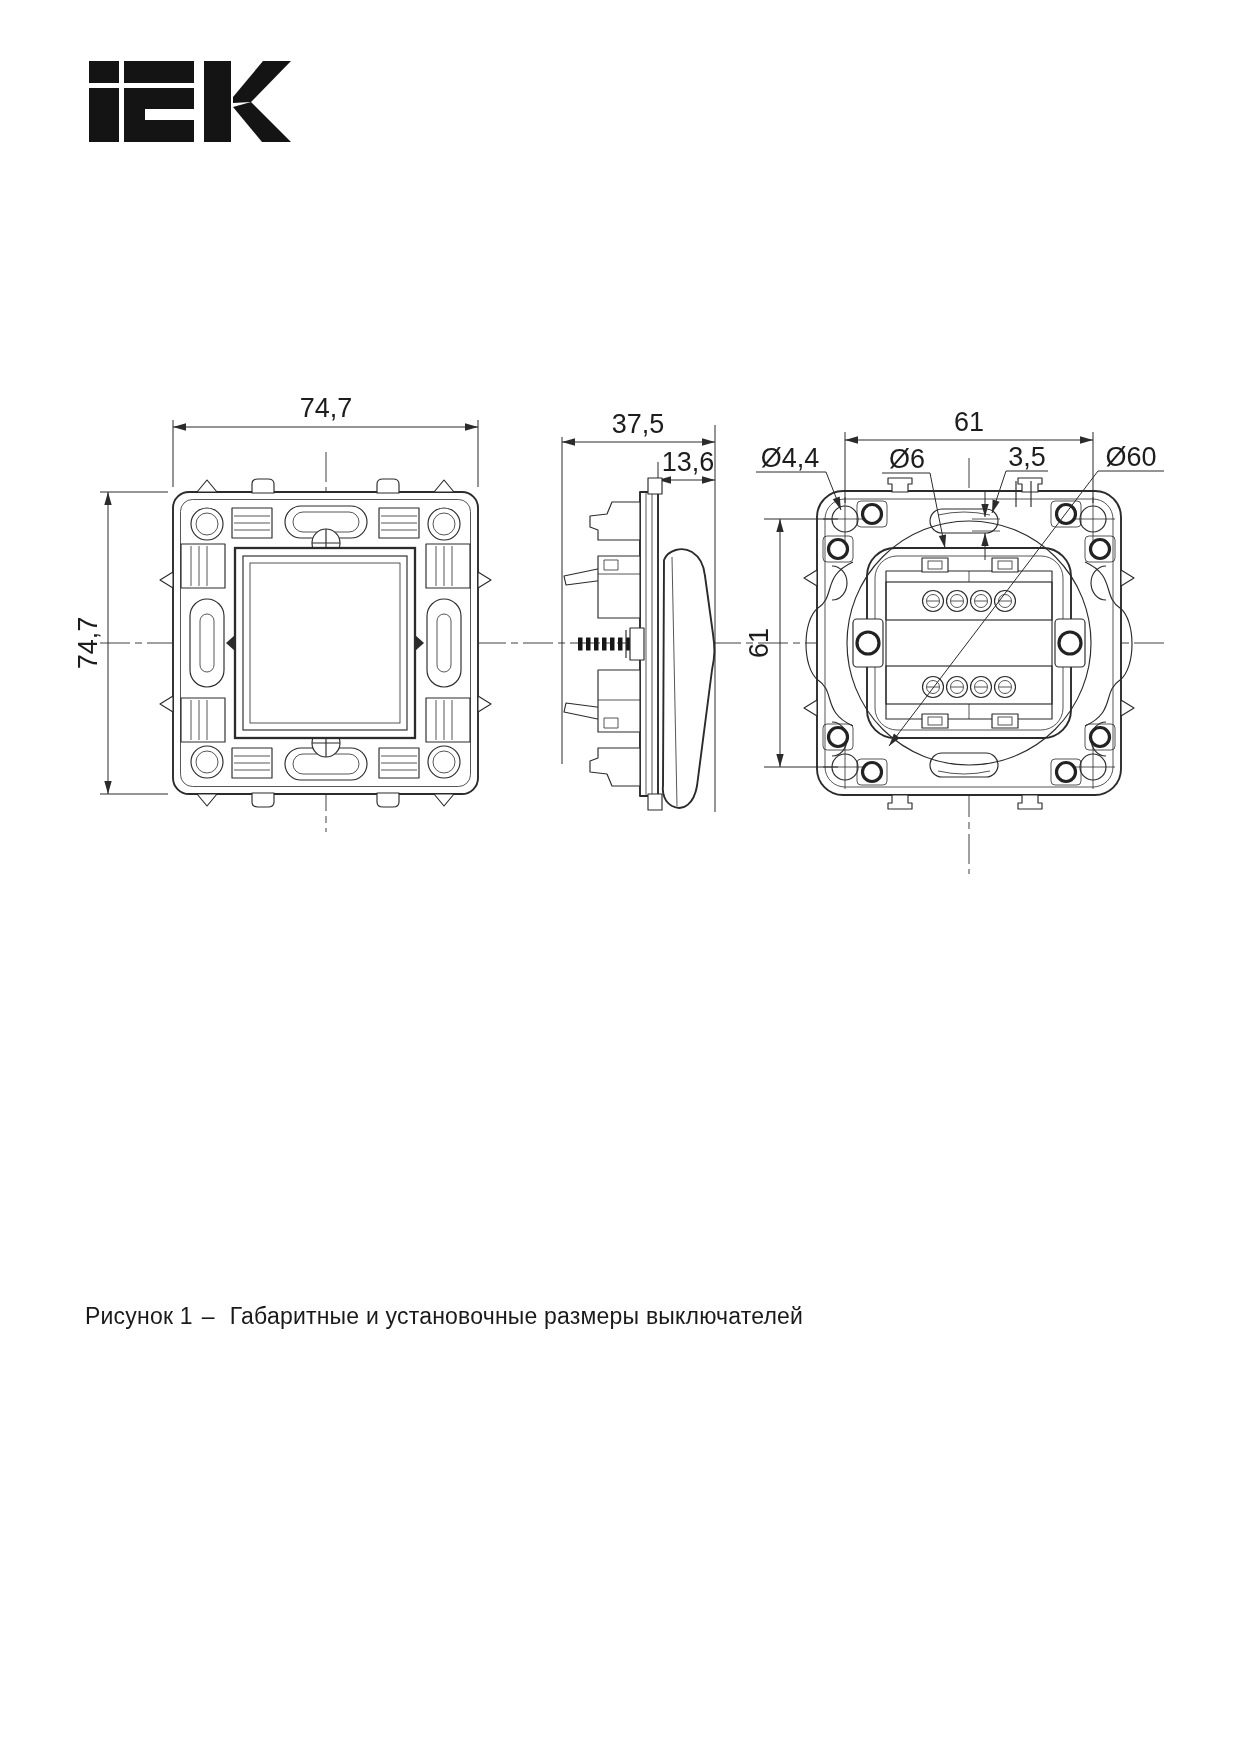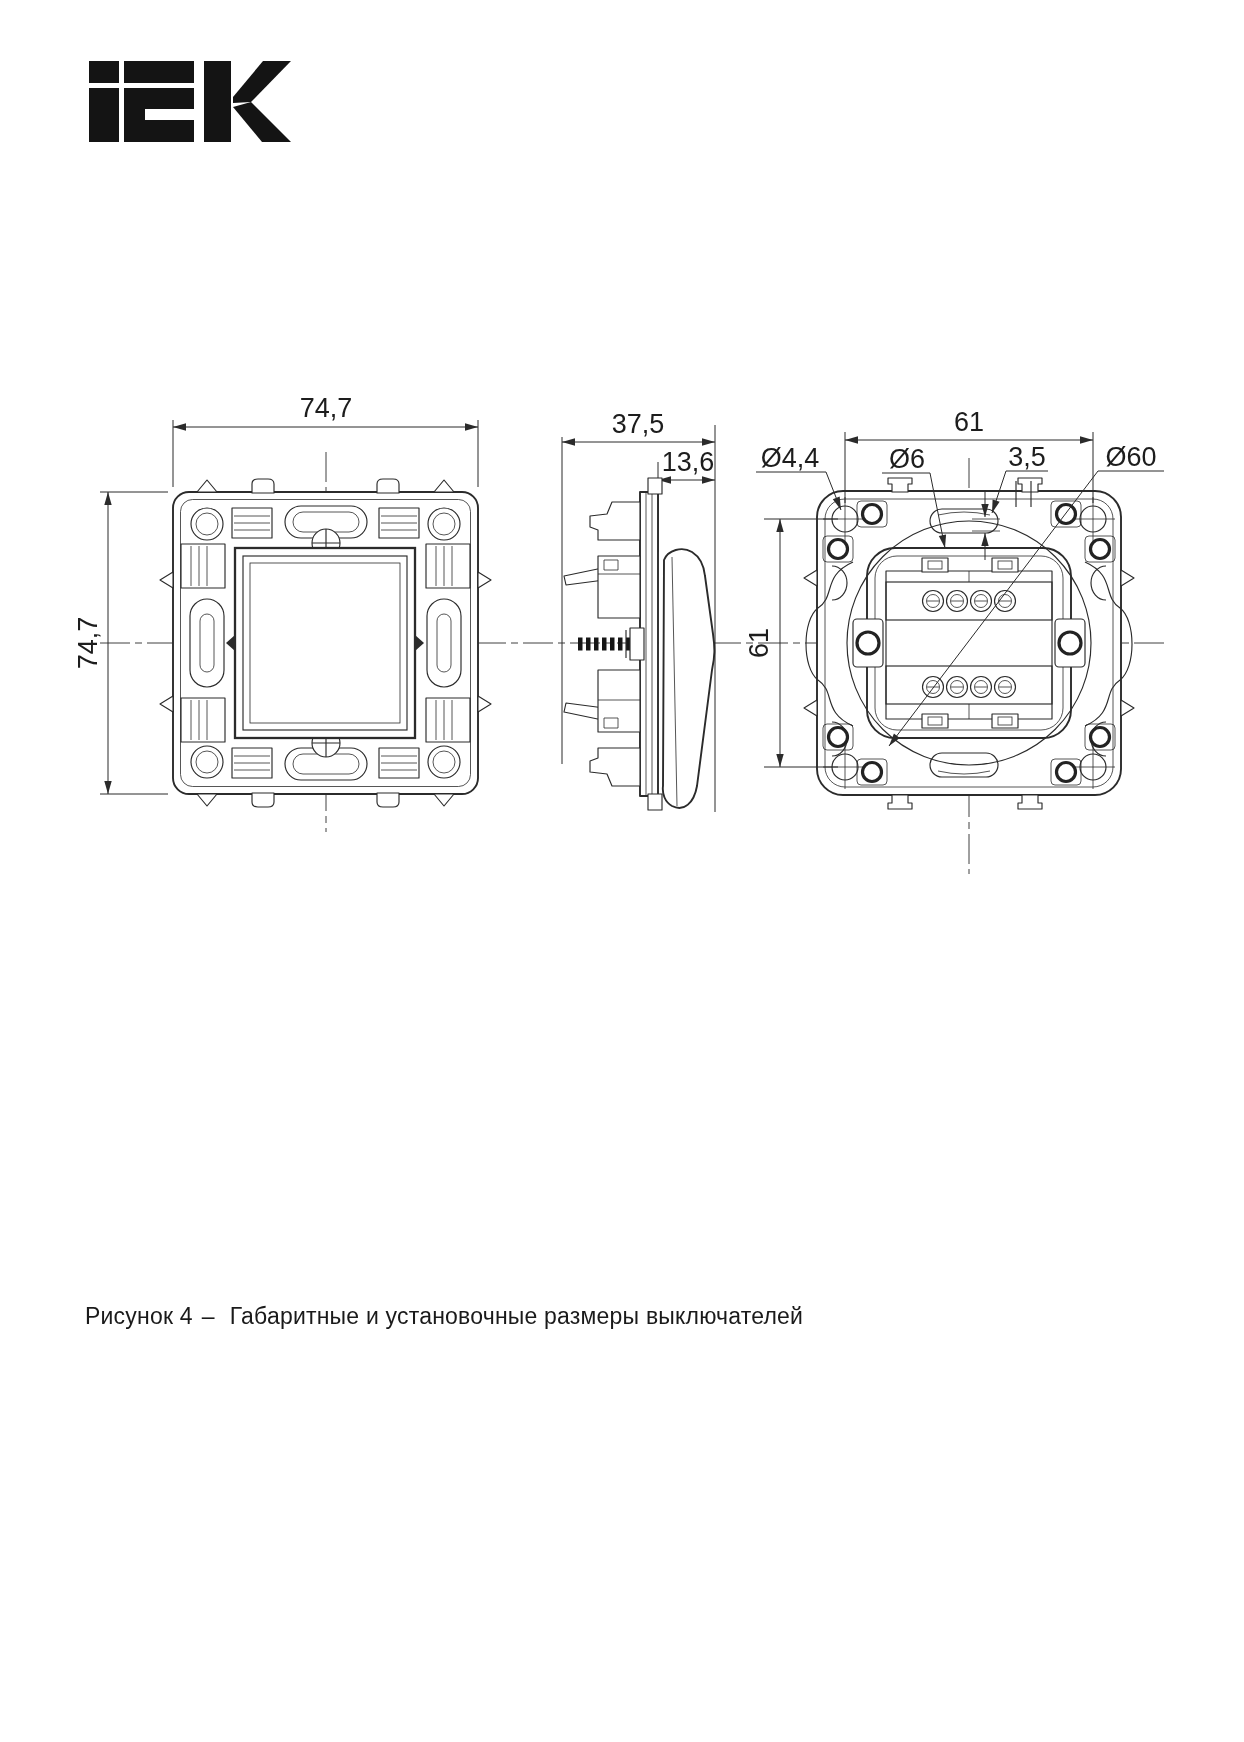--- a/index.html
+++ b/index.html
@@ -296,16 +296,16 @@
         <line class="dim" x1="1006" y1="471" x2="992" y2="513" marker-end="url(#arr)"></line>
         <text class="dimtext" x="1027" y="466" text-anchor="middle">3,5</text>
         <path class="dim" d="M1098,471 H1164"></path>
         <line class="dim" x1="1098" y1="471" x2="889" y2="746" marker-end="url(#arr)"></line>
         <text class="dimtext" x="1131" y="466" text-anchor="middle">Ø60</text>
       </g>
     </g>
   </svg>
 
   <div class="caption">
-    <span>Рисунок 4</span><span class="cap-sep">–</span><span>Габаритные и установочные размеры выключателей</span>
+    <span>Рисунок 1</span><span class="cap-sep">–</span><span>Габаритные и установочные размеры выключателей</span>
   </div>
 
 </div>
 
 </body></html>

